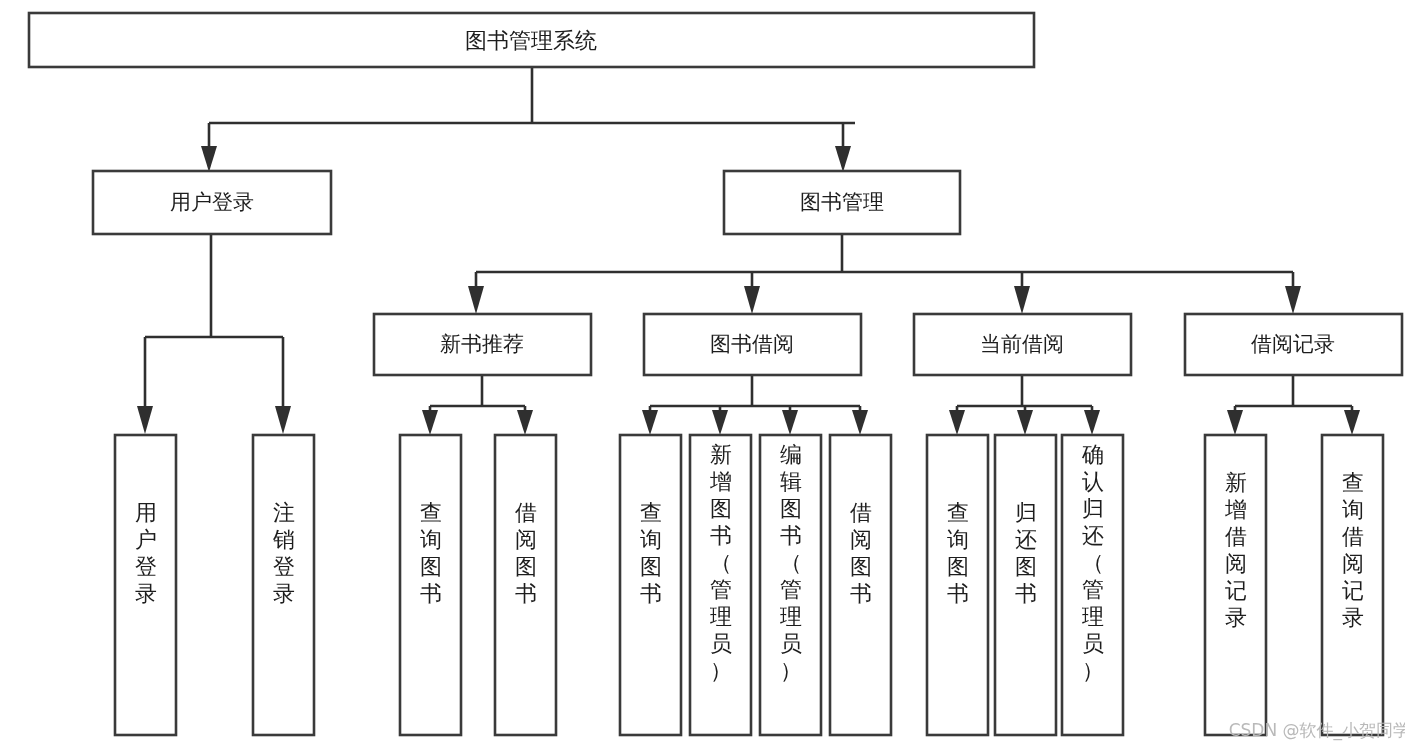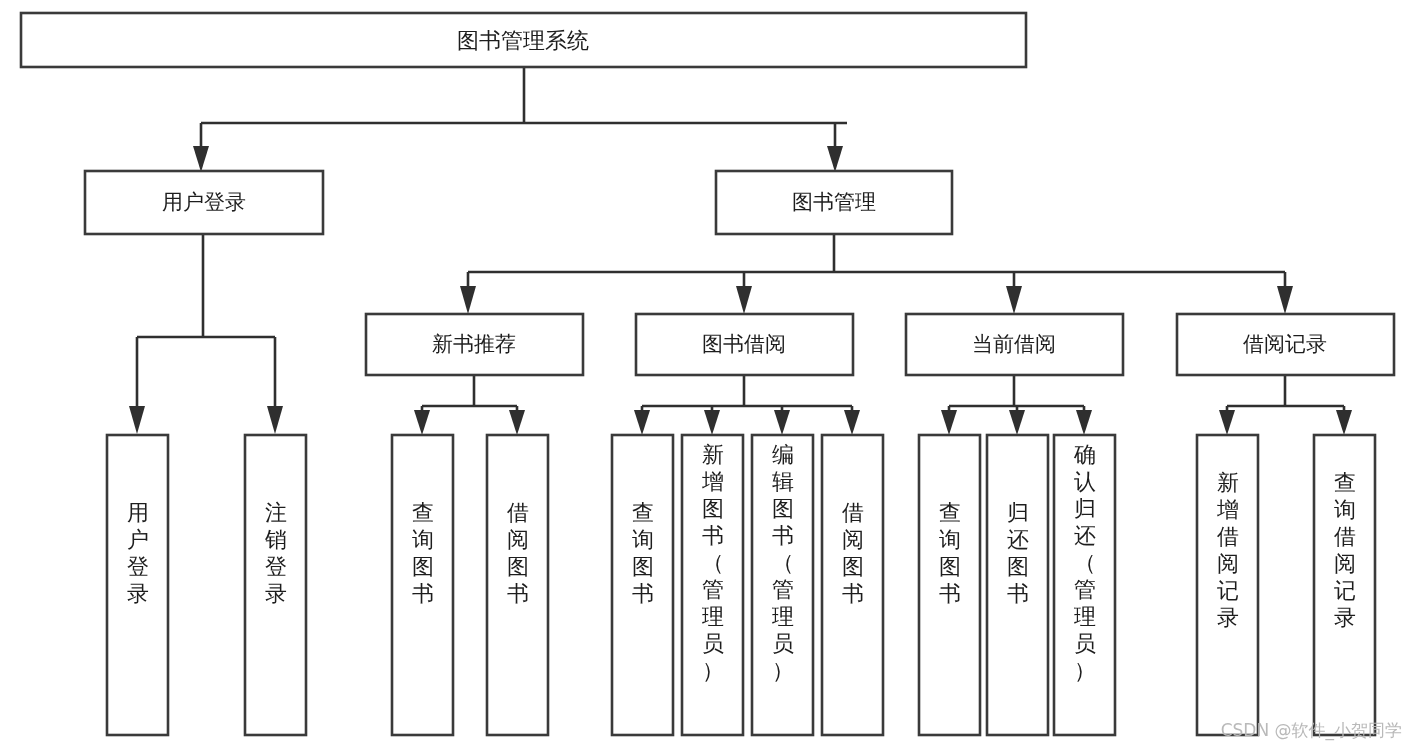--- a/index.html
+++ b/index.html
@@ -10,21 +10,21 @@
   }
   body {
     width: 1405px;
     height: 747px;
     font-family: "DejaVu Sans", "Liberation Sans", sans-serif;
     position: relative;
     overflow: hidden;
   }
   #diagram-root {
     position: absolute;
-    left: 4px;
+    left: 12px;
     top: 0;
     width: 1195px;
     height: 747px;
     text-decoration: underline;
   }
   svg.diagram {
     display: block;
     width: 1405px;
     height: 747px;
     background: #ffffff;

